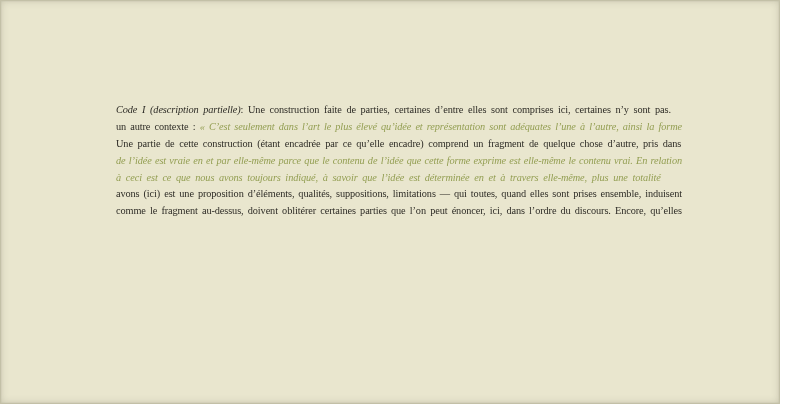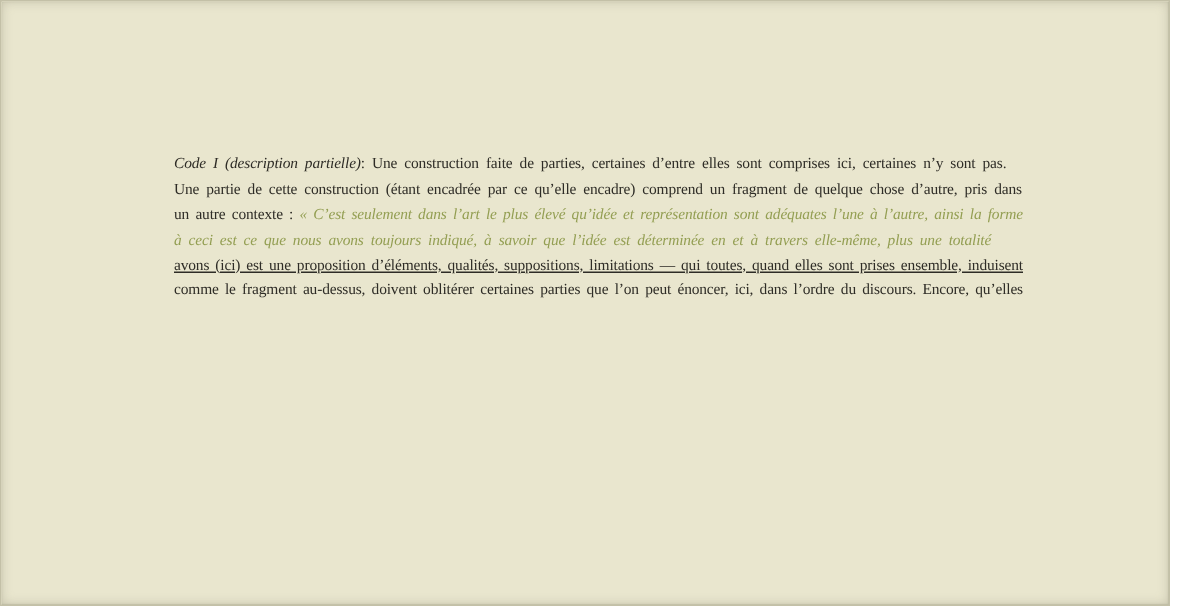--- a/index.html
+++ b/index.html
@@ -40,19 +40,20 @@
     font-style: italic;
     color: var(--quote, #939e52);
   }
 </style>
 </head>
 <body>
 
 <div class="page">
   <div class="text-block">
       <div class="line just" style="word-spacing: 2.2px;"><span class="line-inner"><span class="seg-italic-black">Code I (description partielle)</span><span class="seg-roman-black">: Une construction faite de parties, certaines d’entre elles sont comprises ici, certaines n’y sont pas.</span></span></div>
+      <div class="line just" style="word-spacing: 1.691px;"><span class="line-inner"><span class="seg-roman-black">un autre contexte : </span><span class="seg-italic-green">« C’est seulement dans l’art le plus élevé qu’idée et représentation sont adéquates l’une à l’autre, ainsi la forme</span></span></div>
       <div class="line just" style="word-spacing: 2.2px;"><span class="line-inner"><span class="seg-roman-black">Une partie de cette construction (étant encadrée par ce qu’elle encadre) comprend un fragment de quelque chose d’autre, pris dans</span></span></div>
-      <div class="line just" style="word-spacing: 1.691px;"><span class="line-inner"><span class="seg-roman-black">un autre contexte : </span><span class="seg-italic-green">« C’est seulement dans l’art le plus élevé qu’idée et représentation sont adéquates l’une à l’autre, ainsi la forme</span></span></div>
+      <div class="line just" style="word-spacing: 0.8px;"><span class="line-inner"><span class="seg-italic-green">de l’idée est vraie en et par elle-même parce que le contenu de l’idée que cette forme exprime est elle-même le contenu vrai. En relation</span></span></div>
       <div class="line just" style="word-spacing: 2.2px;"><span class="line-inner"><span class="seg-italic-green">à ceci est ce que nous avons toujours indiqué, à savoir que l’idée est déterminée en et à travers elle-même, plus une totalité</span></span></div>
-      <div class="line just" style="word-spacing: 1.53px; text-decoration: underline;"><span class="line-inner"><span class="seg-roman-black">avons (ici) est une proposition d’éléments, qualités, suppositions, limitations — qui toutes, quand elles sont prises ensemble, induisent</span></span></div>
+      <div class="line just" style="word-spacing: 1.53px;"><span class="line-inner"><span class="seg-roman-black">avons (ici) est une proposition d’éléments, qualités, suppositions, limitations — qui toutes, quand elles sont prises ensemble, induisent</span></span></div>
       <div class="line just" style="word-spacing: 1.702px;"><span class="line-inner"><span class="seg-roman-black">comme le fragment au-dessus, doivent oblitérer certaines parties que l’on peut énoncer, ici, dans l’ordre du discours. Encore, qu’elles</span></span></div>
     </div>
 </div>
 
 </body></html>

